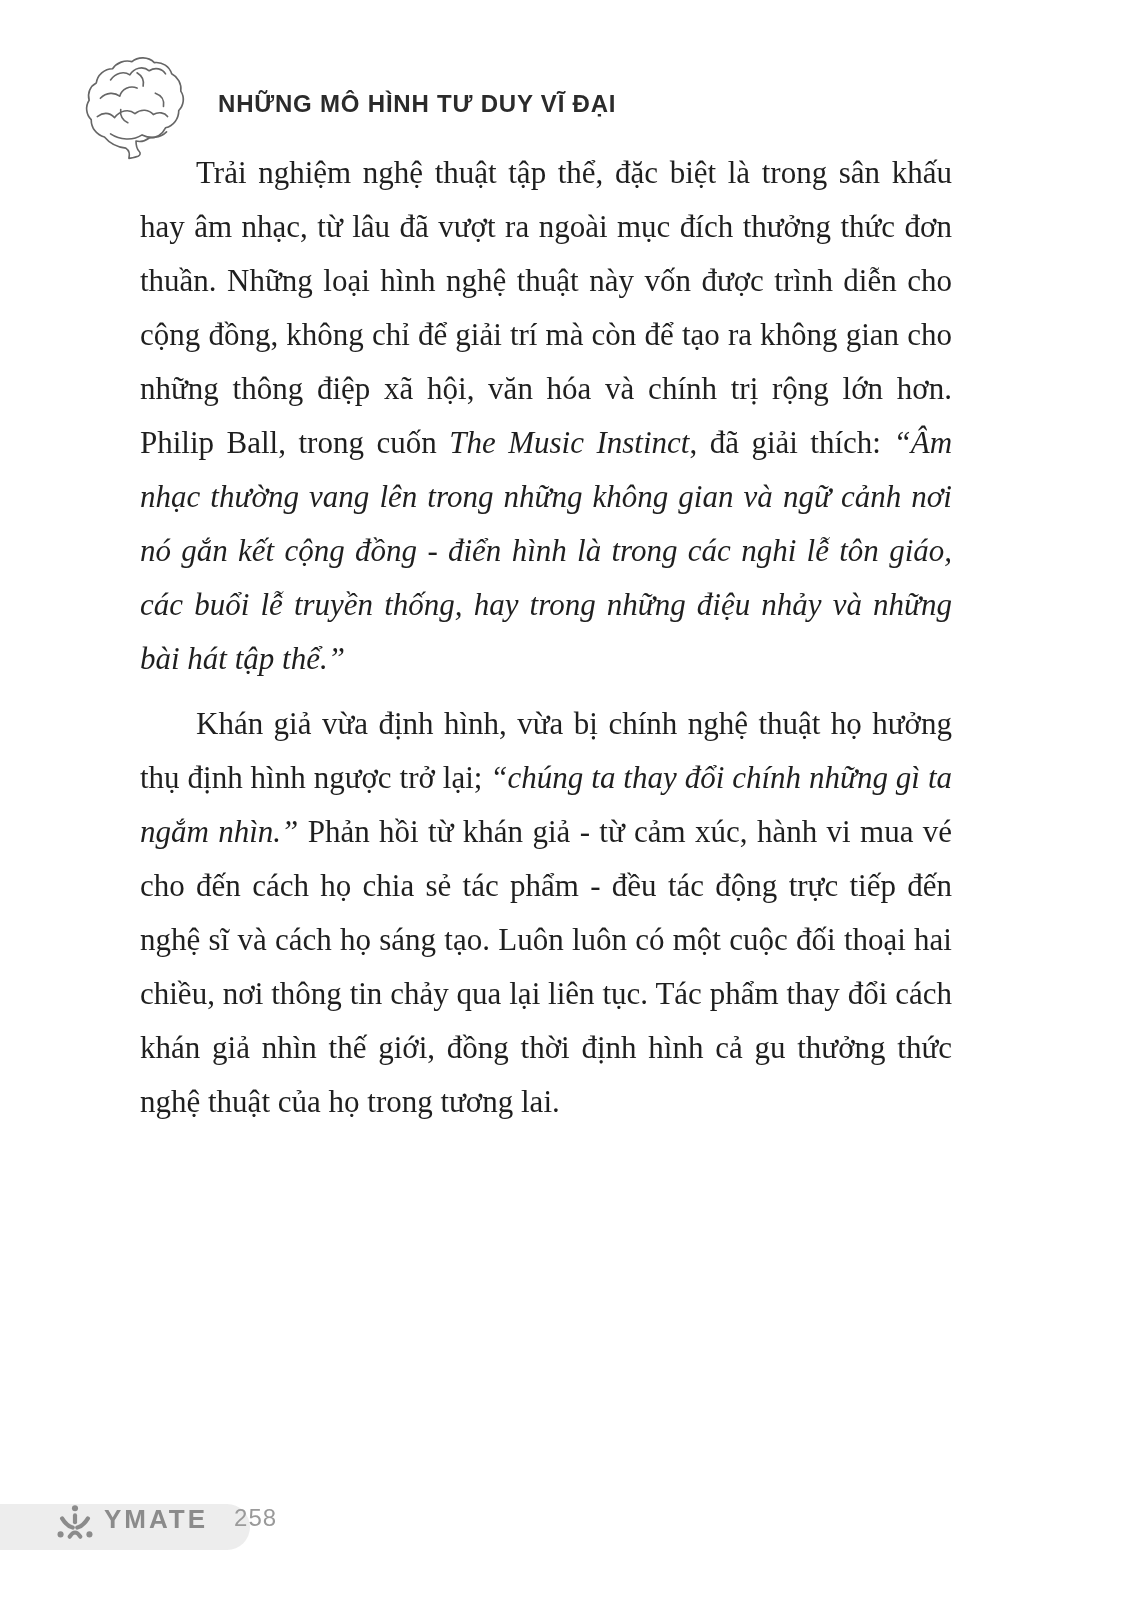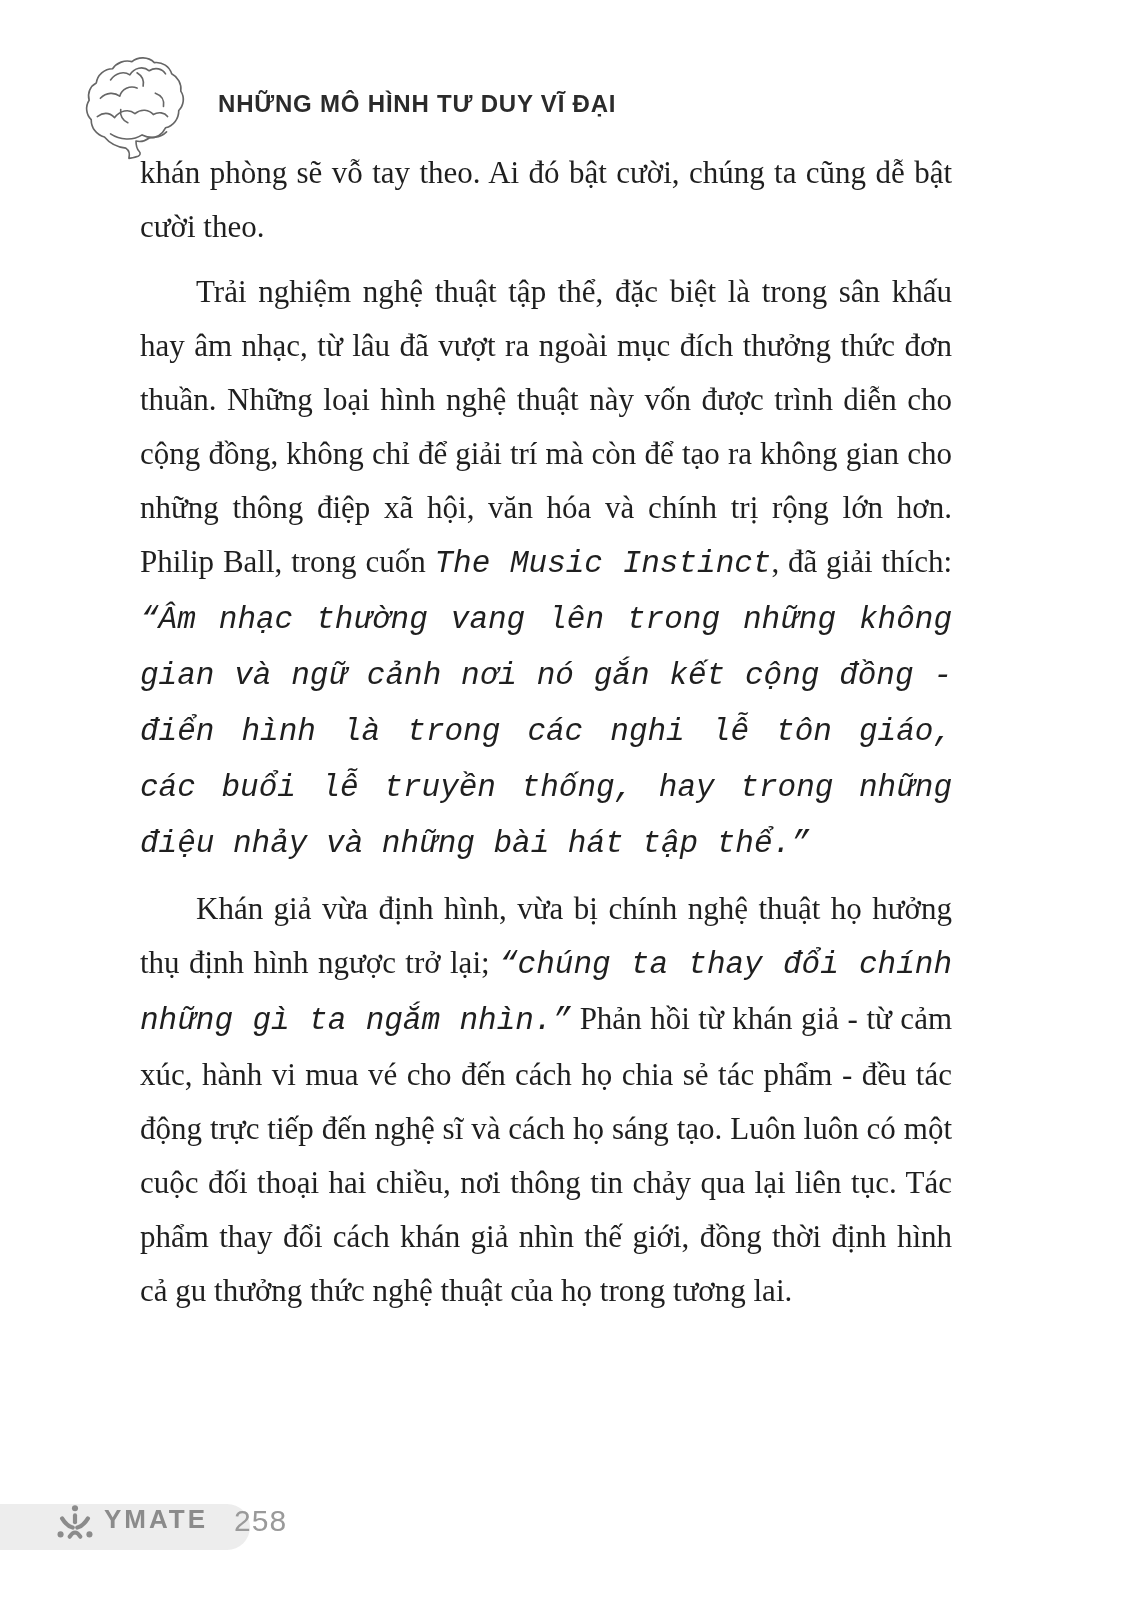--- a/index.html
+++ b/index.html
@@ -22,38 +22,38 @@
     color:#2b2b2b; white-space:nowrap;
   }
   
   .body-text {
     position:absolute; left:140px; top:146px; width:812px;
     font-size:31px; line-height:54px;
     color:#1f1f1f; text-align:justify;
   }
   .body-text p { margin:0 0 11px 0; }
   .body-text p.indent { text-indent:56px; }
-  .body-text em { font-style:italic;font-family:Liberation Mono, monospace; }
+  .body-text em { font-style:italic; }
   
   .footer-pill {
     position:absolute; left:0; top:1504px;
     width:250px; height:46px;
     background:#ededed;
     border-radius:0 23px 23px 0;
     display:flex; align-items:flex-start;
     padding-left:56px; box-sizing:border-box;
     font-family:"Liberation Sans","DejaVu Sans",sans-serif;
   }
   .ymate-logo { width:38px; height:38px; margin-right:10px; flex:0 0 auto; }
   .brand-label {
     font-weight:bold; font-size:26px; letter-spacing:3px;
     color:#8b8b8b;
   }
   .footer-divider { width:2px; height:26px; background:#bdbdbd; margin:0 12px 0 14px; }
-  .page-number { font-size:30px; color:#9a9a9a; letter-spacing:1px; }
+  .page-number { font-size:24px; color:#9a9a9a; letter-spacing:1px; }
 </style>
 </head>
 <body>
 
 <div class="page">
 
   <div class="header">
     <div class="brain-wrap">
       <svg viewBox="0 0 110 115" fill="none" stroke="#666666" stroke-width="1.6" stroke-linecap="round" stroke-linejoin="round">
         <path d="M48,104 c1,-4 0,-8 -3,-10 c-8,-1 -16,-5 -21,-11 c-8,-2 -13,-9 -13,-17 c-5,-5 -6,-13 -2,-19 c-2,-7 1,-14 7,-17 c1,-8 8,-14 16,-14 c4,-6 12,-9 19,-7 c6,-5 16,-5 22,1 c8,-1 15,4 17,11 c6,3 10,10 9,17 c4,6 3,14 -2,19 c0,8 -5,15 -13,17 c-3,6 -9,10 -16,10 c-4,3 -9,4 -13,3 c0,5 1,8 3,10 c2,2 1,4 -1,5 c-3,1 -7,2 -9,2 z"></path>
@@ -63,21 +63,20 @@
         <path d="M30,80 c9,6 22,7 31,1 c8,4 18,3 24,-3"></path>
         <path d="M56,20 c5,3 7,8 6,13"></path>
         <path d="M74,40 c6,2 9,7 8,13"></path>
         <path d="M40,56 c-1,6 2,11 7,13"></path>
       </svg>
     </div>
     <div class="page-header-title">NHỮNG MÔ HÌNH TƯ DUY VĨ ĐẠI</div>
   </div>
 
   <div class="body-text">
-      <p class=""><span>khán phòng sẽ vỗ tay theo. Ai đó bật cười, chúng ta cũng dễ bật cười theo.</span></p>
       <p class="indent"><span>Trải nghiệm nghệ thuật tập thể, đặc biệt là trong sân khấu hay âm nhạc, từ lâu đã vượt ra ngoài mục đích thưởng thức đơn thuần. Những loại hình nghệ thuật này vốn được trình diễn cho cộng đồng, không chỉ để giải trí mà còn để tạo ra không gian cho những thông điệp xã hội, văn hóa và chính trị rộng lớn hơn. Philip Ball, trong cuốn </span><em>The Music Instinct</em><span>, đã giải thích: </span><em>“Âm nhạc thường vang lên trong những không gian và ngữ cảnh nơi nó gắn kết cộng đồng - điển hình là trong các nghi lễ tôn giáo, các buổi lễ truyền thống, hay trong những điệu nhảy và những bài hát tập thể.”</em></p>
       <p class="indent"><span>Khán giả vừa định hình, vừa bị chính nghệ thuật họ hưởng thụ định hình ngược trở lại; </span><em>“chúng ta thay đổi chính những gì ta ngắm nhìn.”</em><span> Phản hồi từ khán giả - từ cảm xúc, hành vi mua vé cho đến cách họ chia sẻ tác phẩm - đều tác động trực tiếp đến nghệ sĩ và cách họ sáng tạo. Luôn luôn có một cuộc đối thoại hai chiều, nơi thông tin chảy qua lại liên tục. Tác phẩm thay đổi cách khán giả nhìn thế giới, đồng thời định hình cả gu thưởng thức nghệ thuật của họ trong tương lai.</span></p>
     </div>
 
   <div class="footer-pill">
     <span class="ymate-logo">
       <svg viewBox="0 0 100 100">
         <g stroke="#8b8b8b" stroke-width="11" stroke-linecap="round" fill="none">
           <path d="M16,38 Q28,58 44,62"></path>
           <path d="M84,38 Q72,58 56,62"></path>

